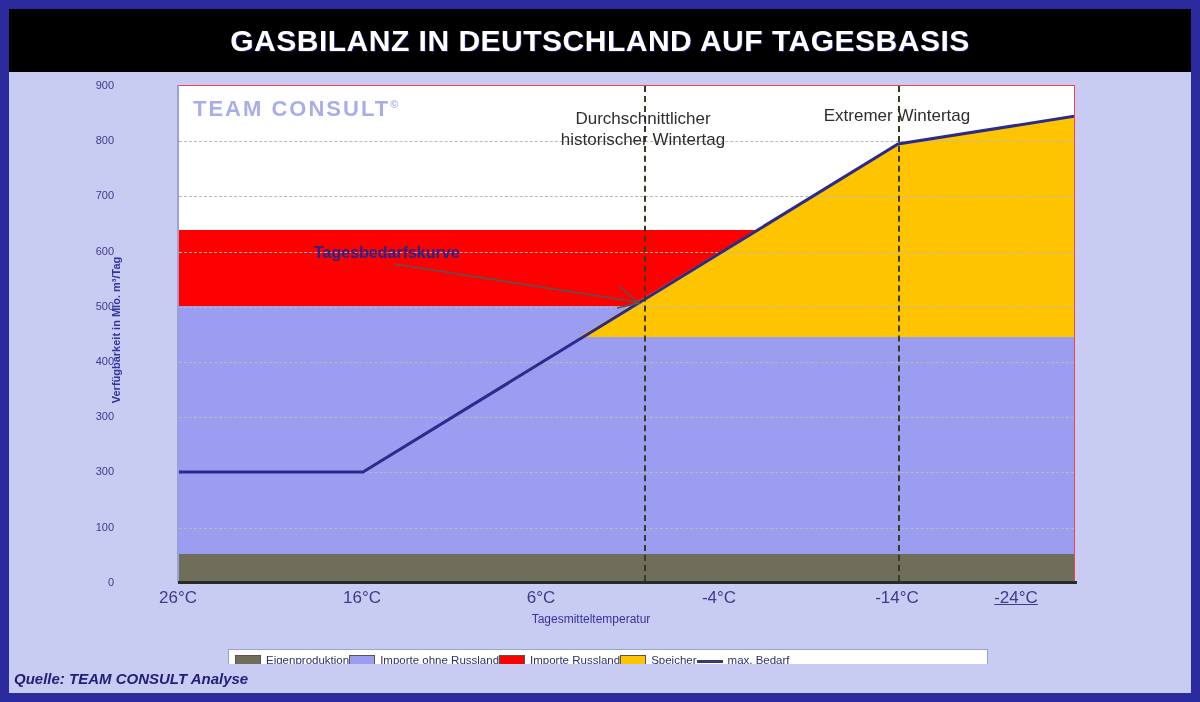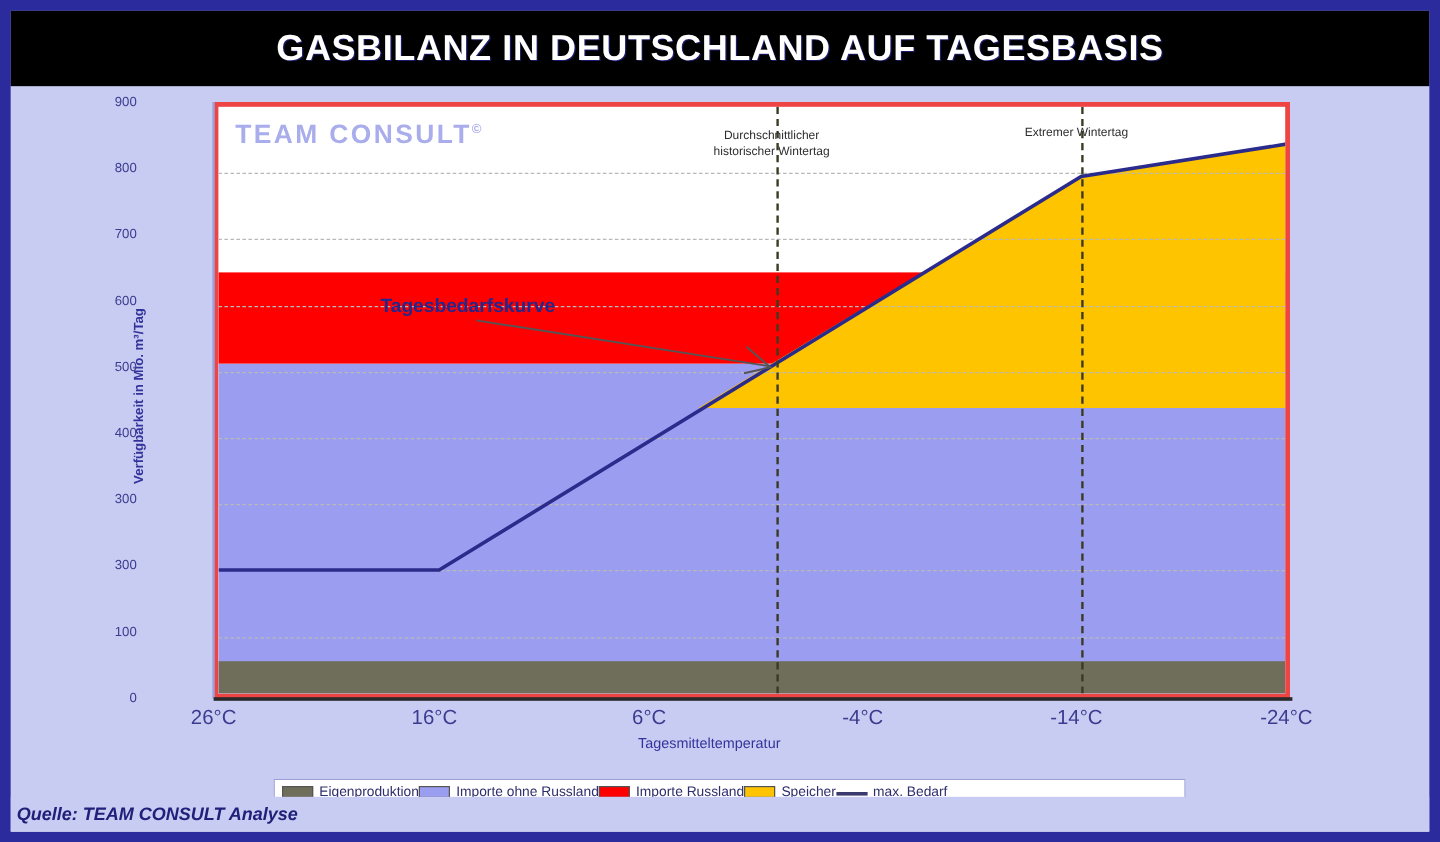--- a/index.html
+++ b/index.html
@@ -21,21 +21,21 @@
   
   .body-area{position:absolute;left:9px;top:72px;width:1182px;height:621px;background:#c9ccf2;}
 
   
   .bottom-strip{position:absolute;left:9px;top:664px;width:1182px;height:29px;background:#c9ccf2;}
   .source-note{position:absolute;left:14px;top:670px;font-style:italic;font-weight:bold;
      font-size:15px;color:#20207a;white-space:nowrap;}
 
   
   .plot-wrap{position:absolute;left:178px;top:85px;width:897px;height:497px;}
-  .plot-area{position:absolute;inset:0;background:#ffffff;border:4px solid #ef4444;box-sizing:border-box;overflow:hidden;}
+  .plot-area{position:absolute;inset:0;background:#ffffff;border:1px solid #ef4444;box-sizing:border-box;overflow:hidden;}
 
   .band{position:absolute;left:0;width:100%;}
   .grid-line{position:absolute;left:0;width:100%;height:0;
      border-top:1px dashed #b9b9b9;}
   .vline{position:absolute;top:0;height:100%;width:0;border-left:2px dashed #3b3b24;}
 
   
   .y-tick{position:absolute;right:1086px;width:44px;text-align:right;
      font-size:11px;color:#3b3b8f;transform:translateY(-50%);}
   .x-tick{position:absolute;top:588px;font-size:17px;color:#3b3b8f;transform:translateX(-50%);white-space:nowrap;}
@@ -46,21 +46,21 @@
 
   .axis-line-bottom{position:absolute;left:178px;top:581px;width:899px;height:3px;background:#2a2a2a;}
   .axis-line-left{position:absolute;left:177px;top:85px;width:2px;height:497px;background:#9aa0d8;}
 
   
   .watermark{position:absolute;left:14px;top:10px;font-size:22px;font-weight:bold;
      letter-spacing:2px;color:#a9adeb;font-family:"Liberation Sans",sans-serif;white-space:nowrap;}
   .watermark sup{font-size:11px;letter-spacing:0;}
 
   
-  .ann{position:absolute;font-size:10px;color:#2e2e2e;line-height:1.25;white-space:nowrap;}
+  .ann{position:absolute;font-size:17px;color:#2e2e2e;line-height:1.25;white-space:nowrap;}
   .ann.center{text-align:center;transform:translateX(-50%);}
   .curve-label{position:absolute;font-size:16px;font-weight:bold;color:#25258c;white-space:nowrap;}
 
   
   .legend{position:absolute;left:228px;top:649px;width:760px;height:22px;background:#ffffff;
      border:1px solid #9aa0d8;box-sizing:border-box;display:flex;align-items:center;
      justify-content:flex-start;padding:0 6px;}
   .legend-item{display:flex;align-items:center;gap:5px;font-size:11.5px;color:#2e2e6e;white-space:nowrap;}
   .swatch{width:26px;height:10px;display:inline-block;border:1px solid #555;box-sizing:border-box;}
   .swatch.line{height:0;border:none;border-top:3px solid #3a3a6e;margin-top:2px;}
@@ -138,21 +138,21 @@
     <div>Durchschnittlicher</div>
     <div>historischer Wintertag</div>
   </div>
   <div class="ann center" style="left:897px;top:105px;">Extremer Wintertag</div>
 
   <div class="x-tick" style="left:178px;">26°C</div>
   <div class="x-tick" style="left:362px;">16°C</div>
   <div class="x-tick" style="left:541px;">6°C</div>
   <div class="x-tick" style="left:719px;">-4°C</div>
   <div class="x-tick" style="left:897px;">-14°C</div>
-  <div class="x-tick" style="left:1072px;">-24°C</div>
+  <div class="x-tick" style="left:1016px;text-decoration:underline;">-24°C</div>
 
   <div class="x-axis-title">Tagesmitteltemperatur</div>
 
   <div class="legend">
     <div class="legend-item">
       <span class="swatch" style="background:#6e6e5a;"></span>
       <span>Eigenproduktion</span>
     </div>
     <div class="legend-item">
       <span class="swatch" style="background:#9a9df0;"></span>

